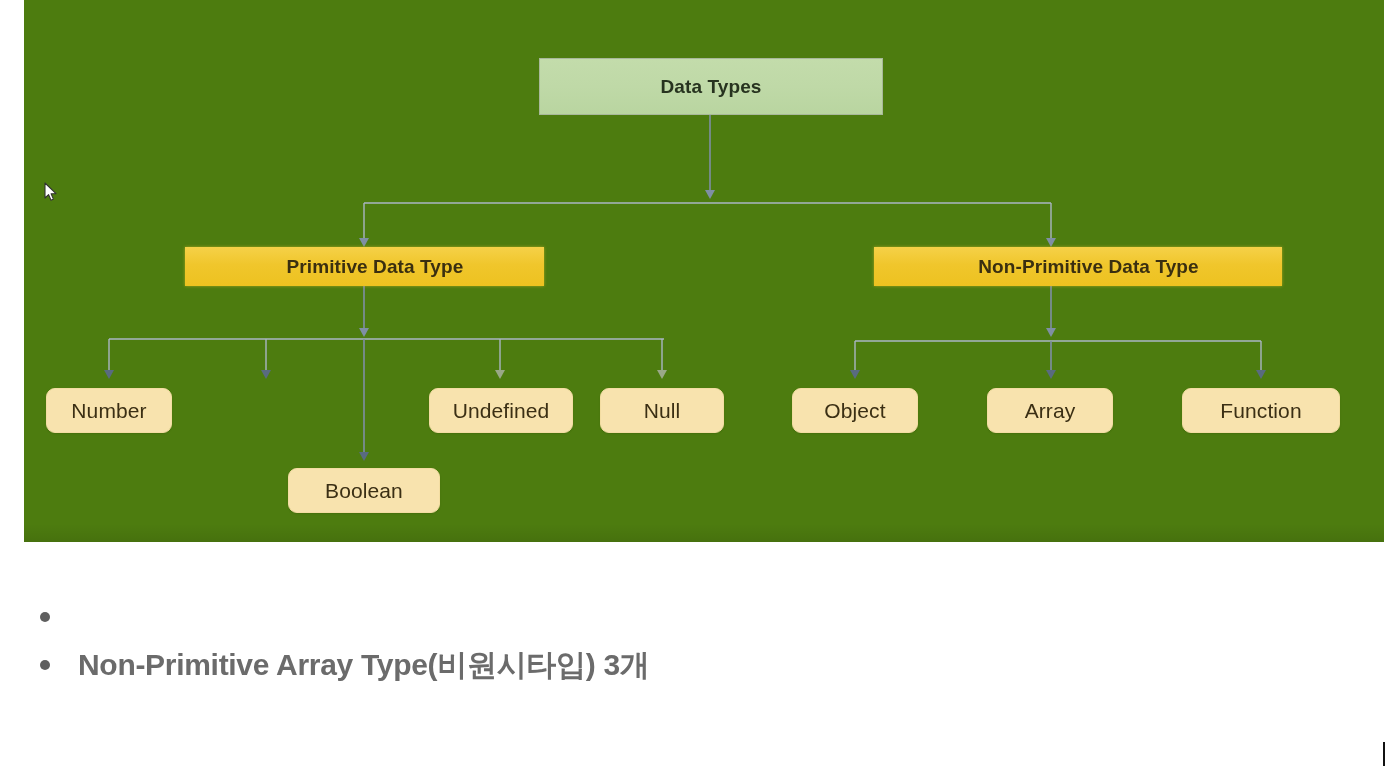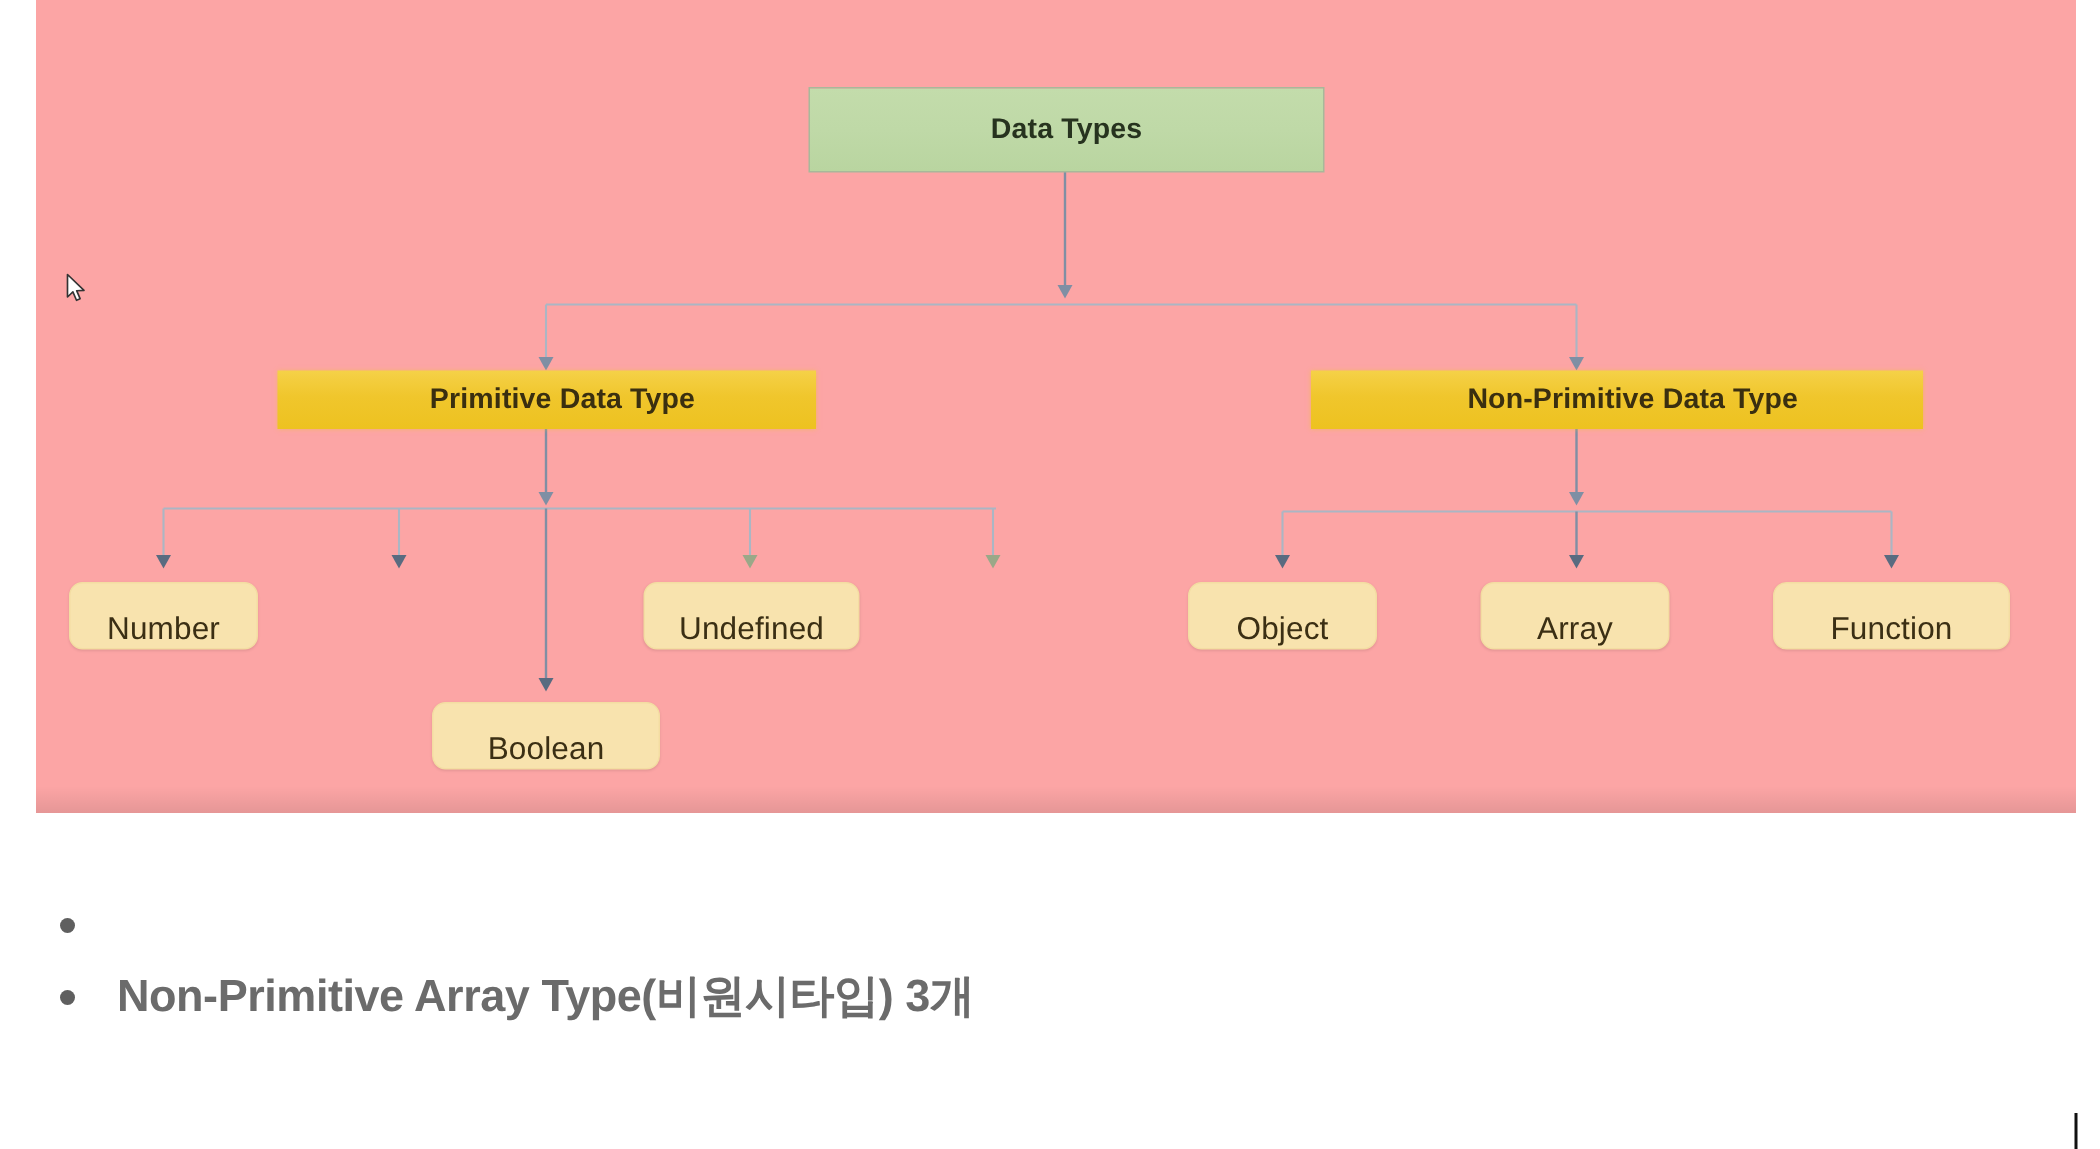--- a/index.html
+++ b/index.html
@@ -15,21 +15,21 @@
     position: relative;
   }
 
   
   #diagram-region {
     position: absolute;
     left: 24px;
     top: 0px;
     width: 1360px;
     height: 542px;
-    background: #fca5a5;
+    background: #4d7c0f;
     overflow: hidden;
   }
   #diagram-region::after {            
     content: "";
     position: absolute;
     left: 0; right: 0; bottom: 0;
     height: 18px;
     background: linear-gradient(to bottom, rgba(255,255,255,0) 0%, rgba(0,0,0,0.09) 100%);
     pointer-events: none;
   }
@@ -72,21 +72,20 @@
   }
 
   .node-leaf {
     background: #f8e3ae;
     border: 1px solid #f3dda2;
     border-radius: 9px;
     color: #3b2f14;
     font-size: 21px;
     font-weight: 400;
     box-shadow: 0 1px 2px rgba(0,0,0,0.10);
-    align-items: flex-end;
   }
 
   
   #notes {
     position: absolute;
     left: 40px;
     top: 612px;
     width: 1320px;
   }
   .bullet-row {
@@ -204,20 +203,23 @@
 
 
   <div class="node node-leaf" style="left:264px; top:468px; width:152px; height:45px;">
     <span>Boolean</span>
   </div>
 
   <div class="node node-leaf" style="left:405px; top:388px; width:144px; height:45px;">
     <span>Undefined</span>
   </div>
 
+  <div class="node node-leaf" style="left:576px; top:388px; width:124px; height:45px;">
+    <span>Null</span>
+  </div>
 
   <div class="node node-leaf" style="left:768px; top:388px; width:126px; height:45px;">
     <span>Object</span>
   </div>
 
   <div class="node node-leaf" style="left:963px; top:388px; width:126px; height:45px;">
     <span>Array</span>
   </div>
 
   <div class="node node-leaf" style="left:1158px; top:388px; width:158px; height:45px;">

